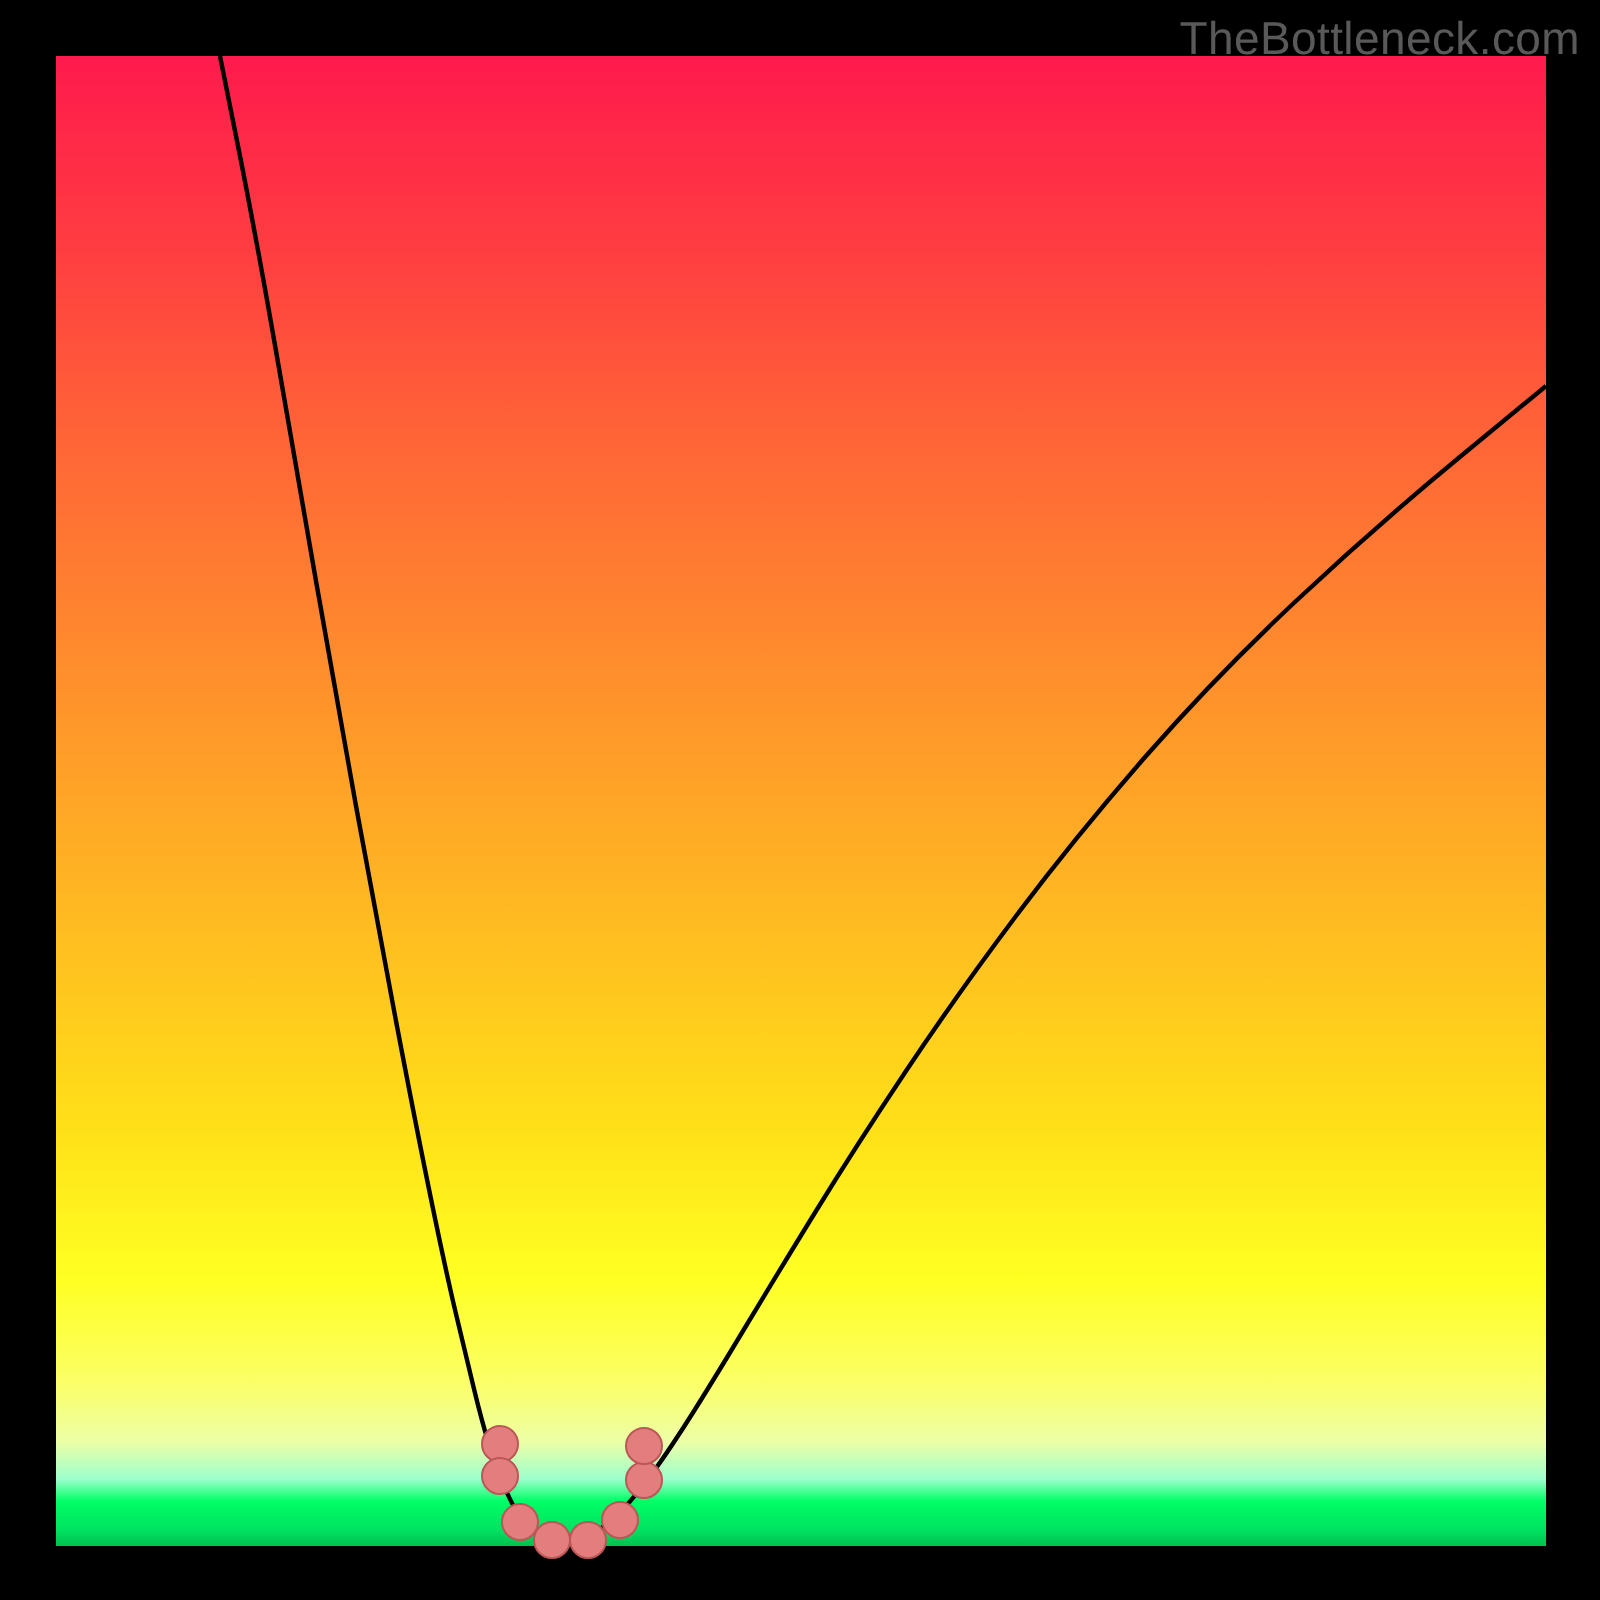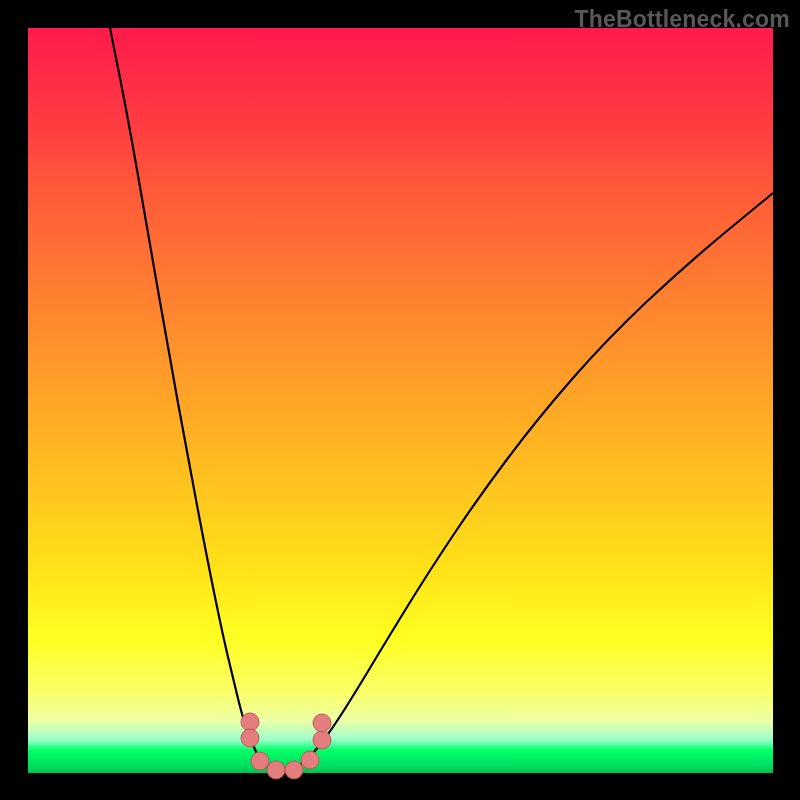--- a/index.html
+++ b/index.html
@@ -34,21 +34,21 @@
       #00e060 99%,
       #00c050 100%
     );
   }
   .watermark {
     position: absolute;
     top: 6px;
     right: 10px;
     color: #595959;
     font-size: 23px;
-    font-weight: 700;
+    font-weight: 400;
     letter-spacing: 0.2px;
     z-index: 5;
   }
   svg.curve {
     position: absolute;
     left: 0;
     top: 0;
     width: 745px;
     height: 745px;
     overflow: visible;

